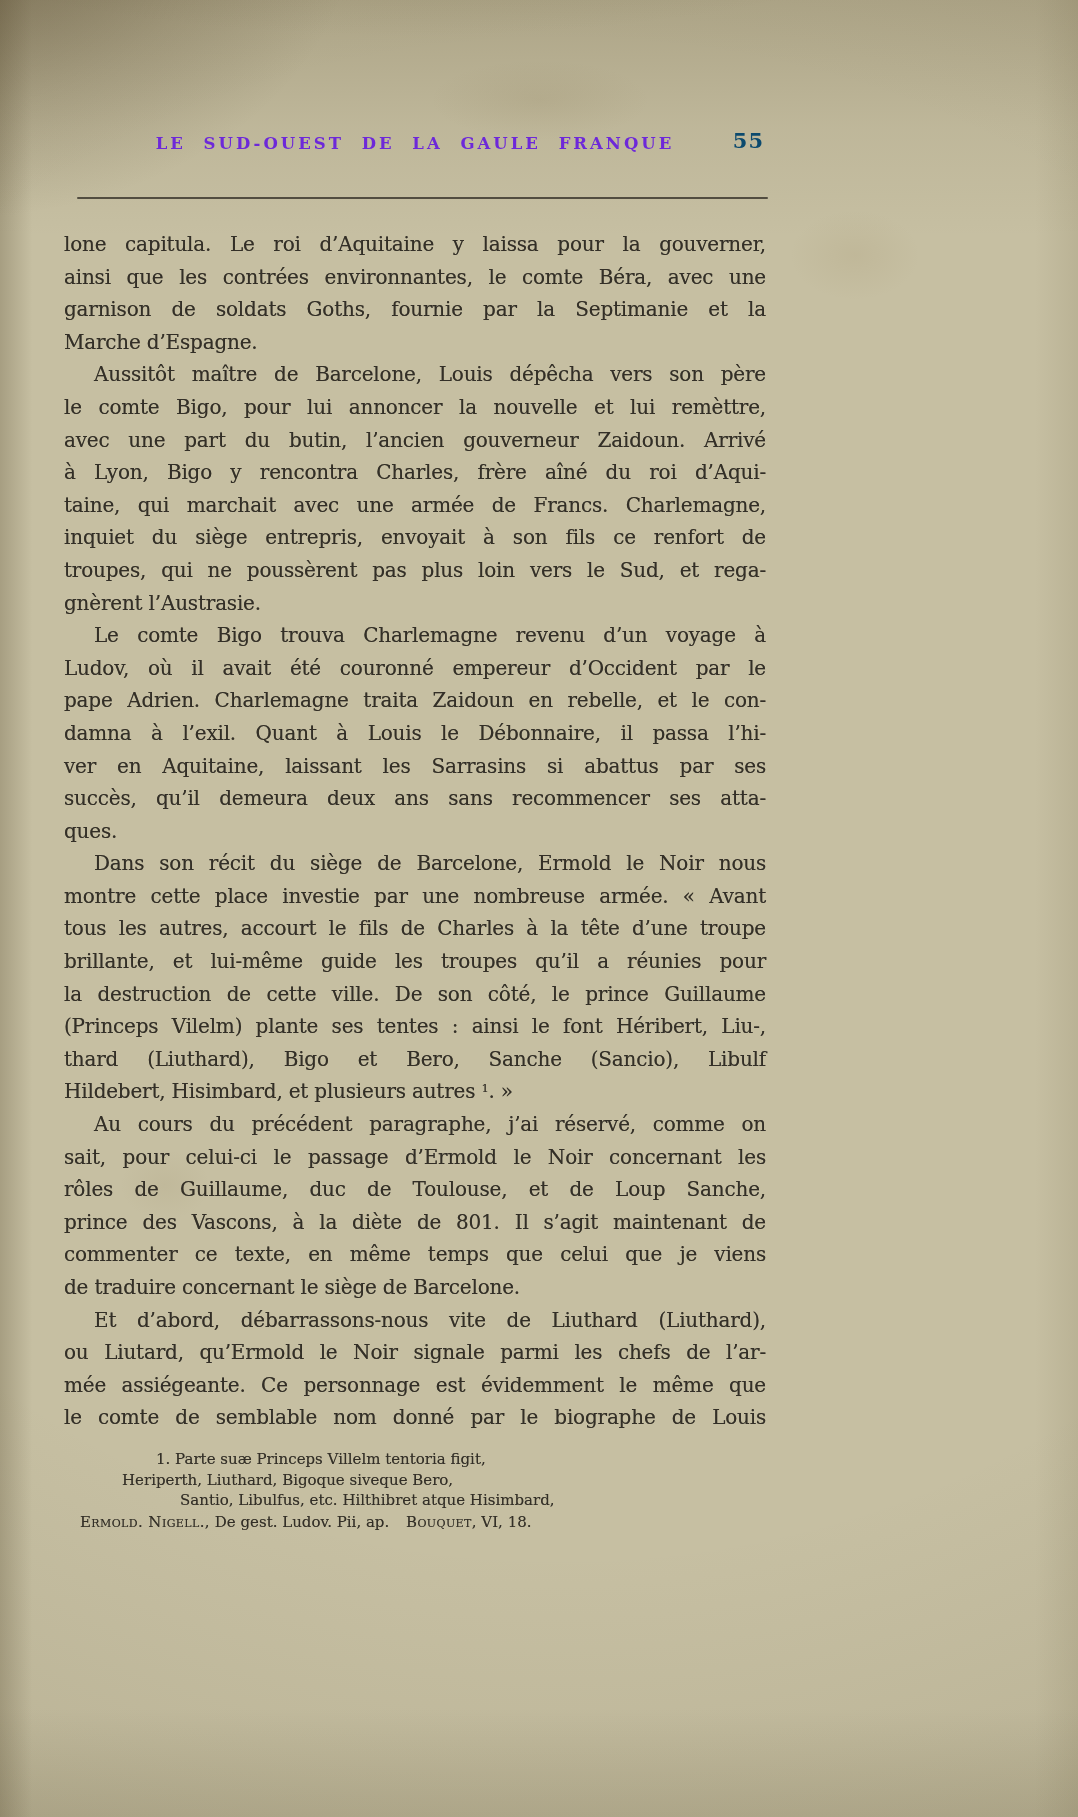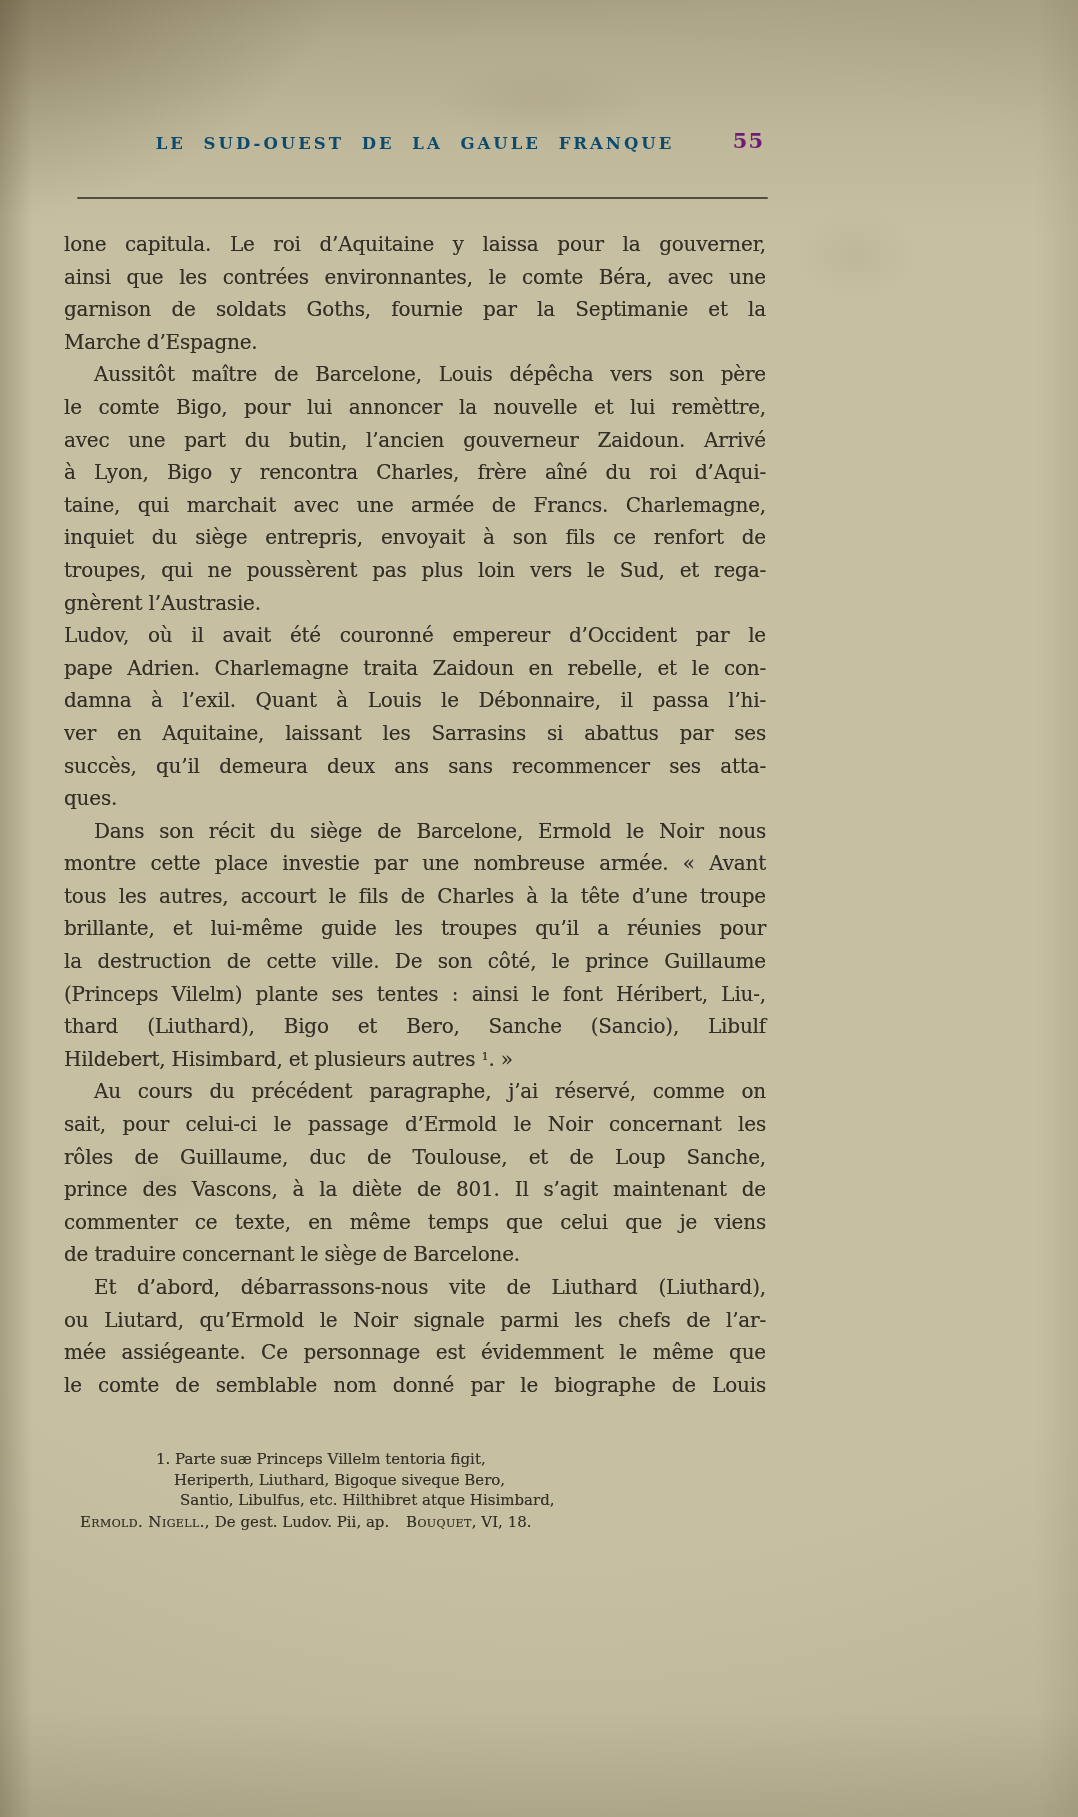--- a/index.html
+++ b/index.html
@@ -31,26 +31,26 @@
   .stain{position:absolute;pointer-events:none;border-radius:50%;}
   .stain.s1{left:790px;top:210px;width:130px;height:90px;background:radial-gradient(closest-side,rgba(140,118,74,0.10),rgba(140,118,74,0));}
   .stain.s2{left:120px;top:1150px;width:90px;height:70px;background:radial-gradient(closest-side,rgba(130,112,70,0.08),rgba(130,112,70,0));}
   .stain.s3{left:430px;top:60px;width:220px;height:80px;background:radial-gradient(closest-side,rgba(120,102,64,0.10),rgba(120,102,64,0));}
 
   .header{position:absolute;top:130px;left:64px;width:702px;height:32px;}
   .header-title{
     text-align:center;
     font-size:16.5px;font-weight:700;
     letter-spacing:3px;word-spacing:9px;
-    color:#0c4a6e;
+    color:#6d28d9;
     padding-top:4px;
   }
   .page-number{
     position:absolute;right:2px;top:-2px;
-    font-size:21px;font-weight:700;color:#701a75;
+    font-size:21px;font-weight:700;color:#0c4a6e;
     letter-spacing:1px;
   }
   .rule{position:absolute;top:197px;left:77px;width:691px;height:2px;background:var(--rule);opacity:0.85;border-radius:1px;}
 
   .body-text{
     position:absolute;top:228px;left:64px;width:702px;
     font-size:20px;letter-spacing:-0.2px;
     color:var(--ink);
     text-shadow:0 0 0.5px rgba(51,47,39,0.55);
   }
@@ -96,20 +96,21 @@
         <div class="line j ind"><span>Aussitôt maître de Barcelone, Louis dépêcha vers son père</span></div>
         <div class="line j"><span>le comte Bigo, pour lui annoncer la nouvelle et lui remèttre,</span></div>
         <div class="line j"><span>avec une part du butin, l’ancien gouverneur Zaidoun. Arrivé</span></div>
         <div class="line j"><span>à Lyon, Bigo y rencontra Charles, frère aîné du roi d’Aqui-</span></div>
         <div class="line j"><span>taine, qui marchait avec une armée de Francs. Charlemagne,</span></div>
         <div class="line j"><span>inquiet du siège entrepris, envoyait à son fils ce renfort de</span></div>
         <div class="line j"><span>troupes, qui ne poussèrent pas plus loin vers le Sud, et rega-</span></div>
         <div class="line"><span>gnèrent l’Austrasie.</span></div>
       </div>
       <div>
+        <div class="line j ind"><span>Le comte Bigo trouva Charlemagne revenu d’un voyage à</span></div>
         <div class="line j"><span>Ludov, où il avait été couronné empereur d’Occident par le</span></div>
         <div class="line j"><span>pape Adrien. Charlemagne traita Zaidoun en rebelle, et le con-</span></div>
         <div class="line j"><span>damna à l’exil. Quant à Louis le Débonnaire, il passa l’hi-</span></div>
         <div class="line j"><span>ver en Aquitaine, laissant les Sarrasins si abattus par ses</span></div>
         <div class="line j"><span>succès, qu’il demeura deux ans sans recommencer ses atta-</span></div>
         <div class="line"><span>ques.</span></div>
       </div>
       <div>
         <div class="line j ind"><span>Dans son récit du siège de Barcelone, Ermold le Noir nous</span></div>
         <div class="line j"><span>montre cette place investie par une nombreuse armée. « Avant</span></div>
@@ -132,18 +133,18 @@
         <div class="line j ind"><span>Et d’abord, débarrassons-nous vite de Liuthard </span><span class="it">(Liuthard)</span><span>,</span></div>
         <div class="line j"><span>ou Liutard, qu’Ermold le Noir signale parmi les chefs de l’ar-</span></div>
         <div class="line j"><span>mée assiégeante. Ce personnage est évidemment le même que</span></div>
         <div class="line j"><span>le comte de semblable nom donné par le biographe de Louis</span></div>
       </div>
     </div>
 
   <div class="fnote">
     <div>
         <div class="fline" style="margin-left: 92px;"><span>1. Parte suæ Princeps Villelm tentoria figit,</span></div>
-        <div class="fline" style="margin-left: 110px;"><span>Heriperth, Liuthard, Bigoque siveque Bero,</span></div>
+        <div class="fline" style="margin-left: 58px;"><span>Heriperth, Liuthard, Bigoque siveque Bero,</span></div>
         <div class="fline" style="margin-left: 116px;"><span>Santio, Libulfus, etc. Hilthibret atque Hisimbard,</span></div>
       </div>
     <div class="fcit"><span class="sc">Ermold. Nigell.,</span><span> </span><span class="it">De gest. Ludov. Pii,</span><span> ap. </span><span class="sc">Bouquet</span><span>, VI, 18.</span></div>
   </div>
 </div>
 
 </body></html>

